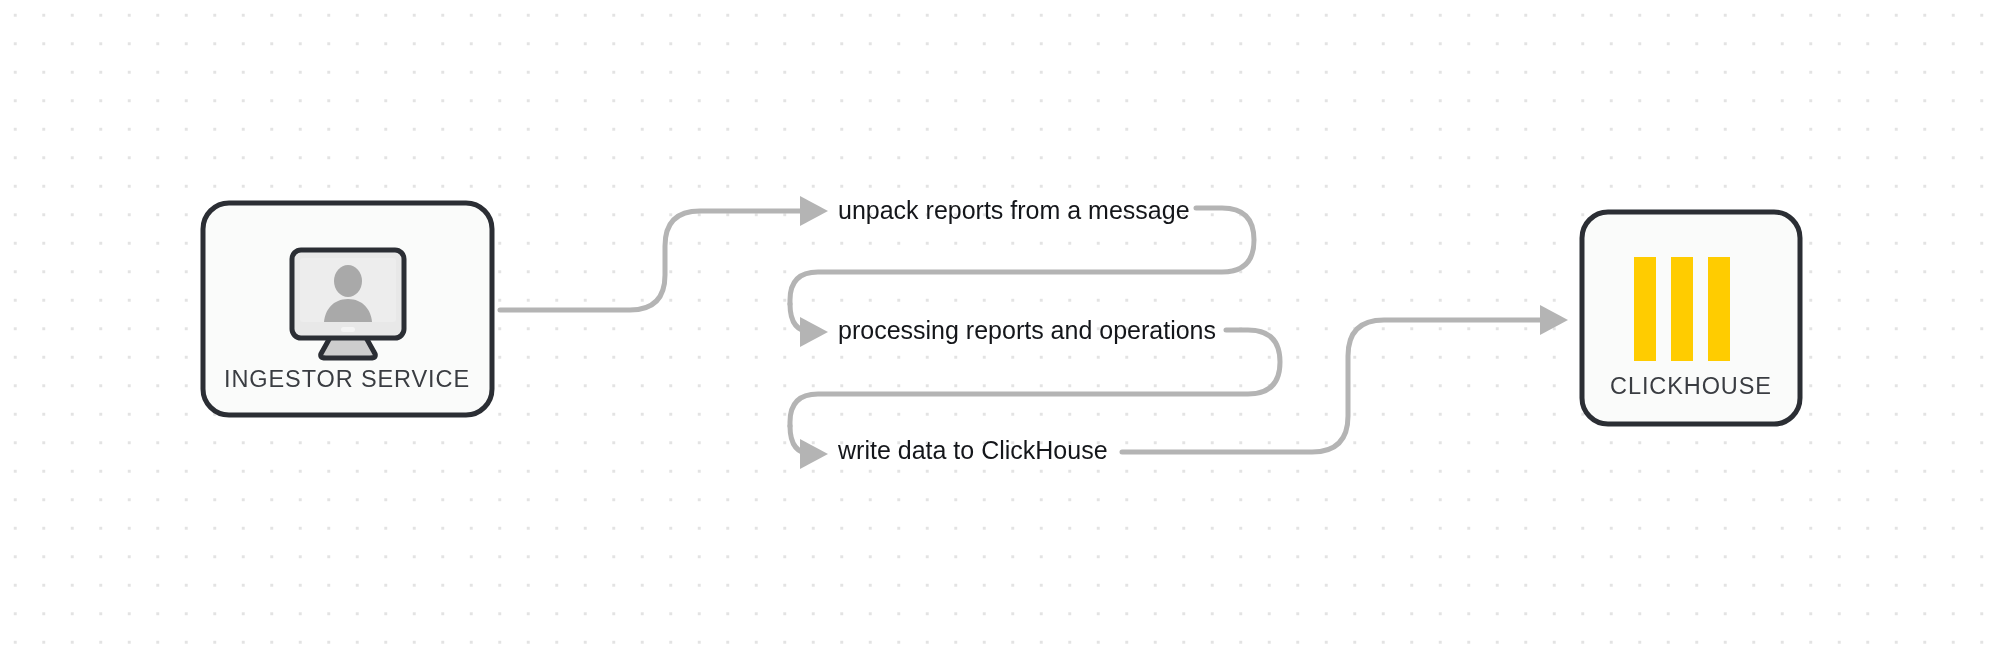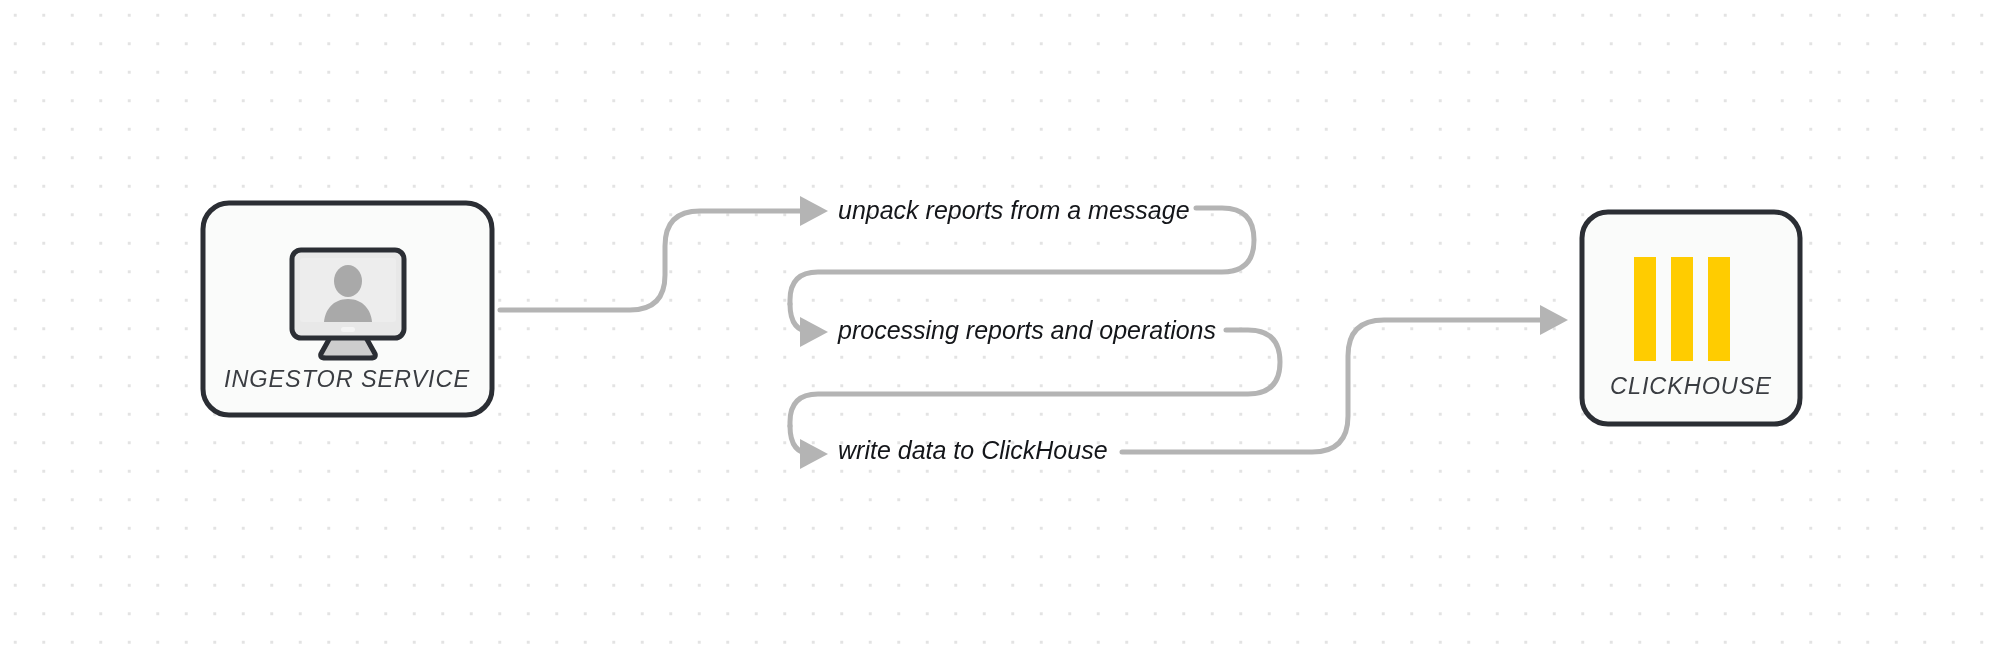--- a/index.html
+++ b/index.html
@@ -13,21 +13,20 @@
   }
   #canvas {
     position: relative;
     width: 2000px;
     height: 656px;
     overflow: hidden;
     background-color: #ffffff;
     background-image: radial-gradient(circle, #e3e3e3 1.4px, rgba(0,0,0,0) 1.5px);
     background-size: 28.5px 28.5px;
     background-position: 1px 1px;
-    font-style: italic;
   }
   #diagram-svg {
     position: absolute;
     left: 0;
     top: 0;
     width: 2000px;
     height: 656px;
   }
   .node-box {
     fill: #fafbfa;

